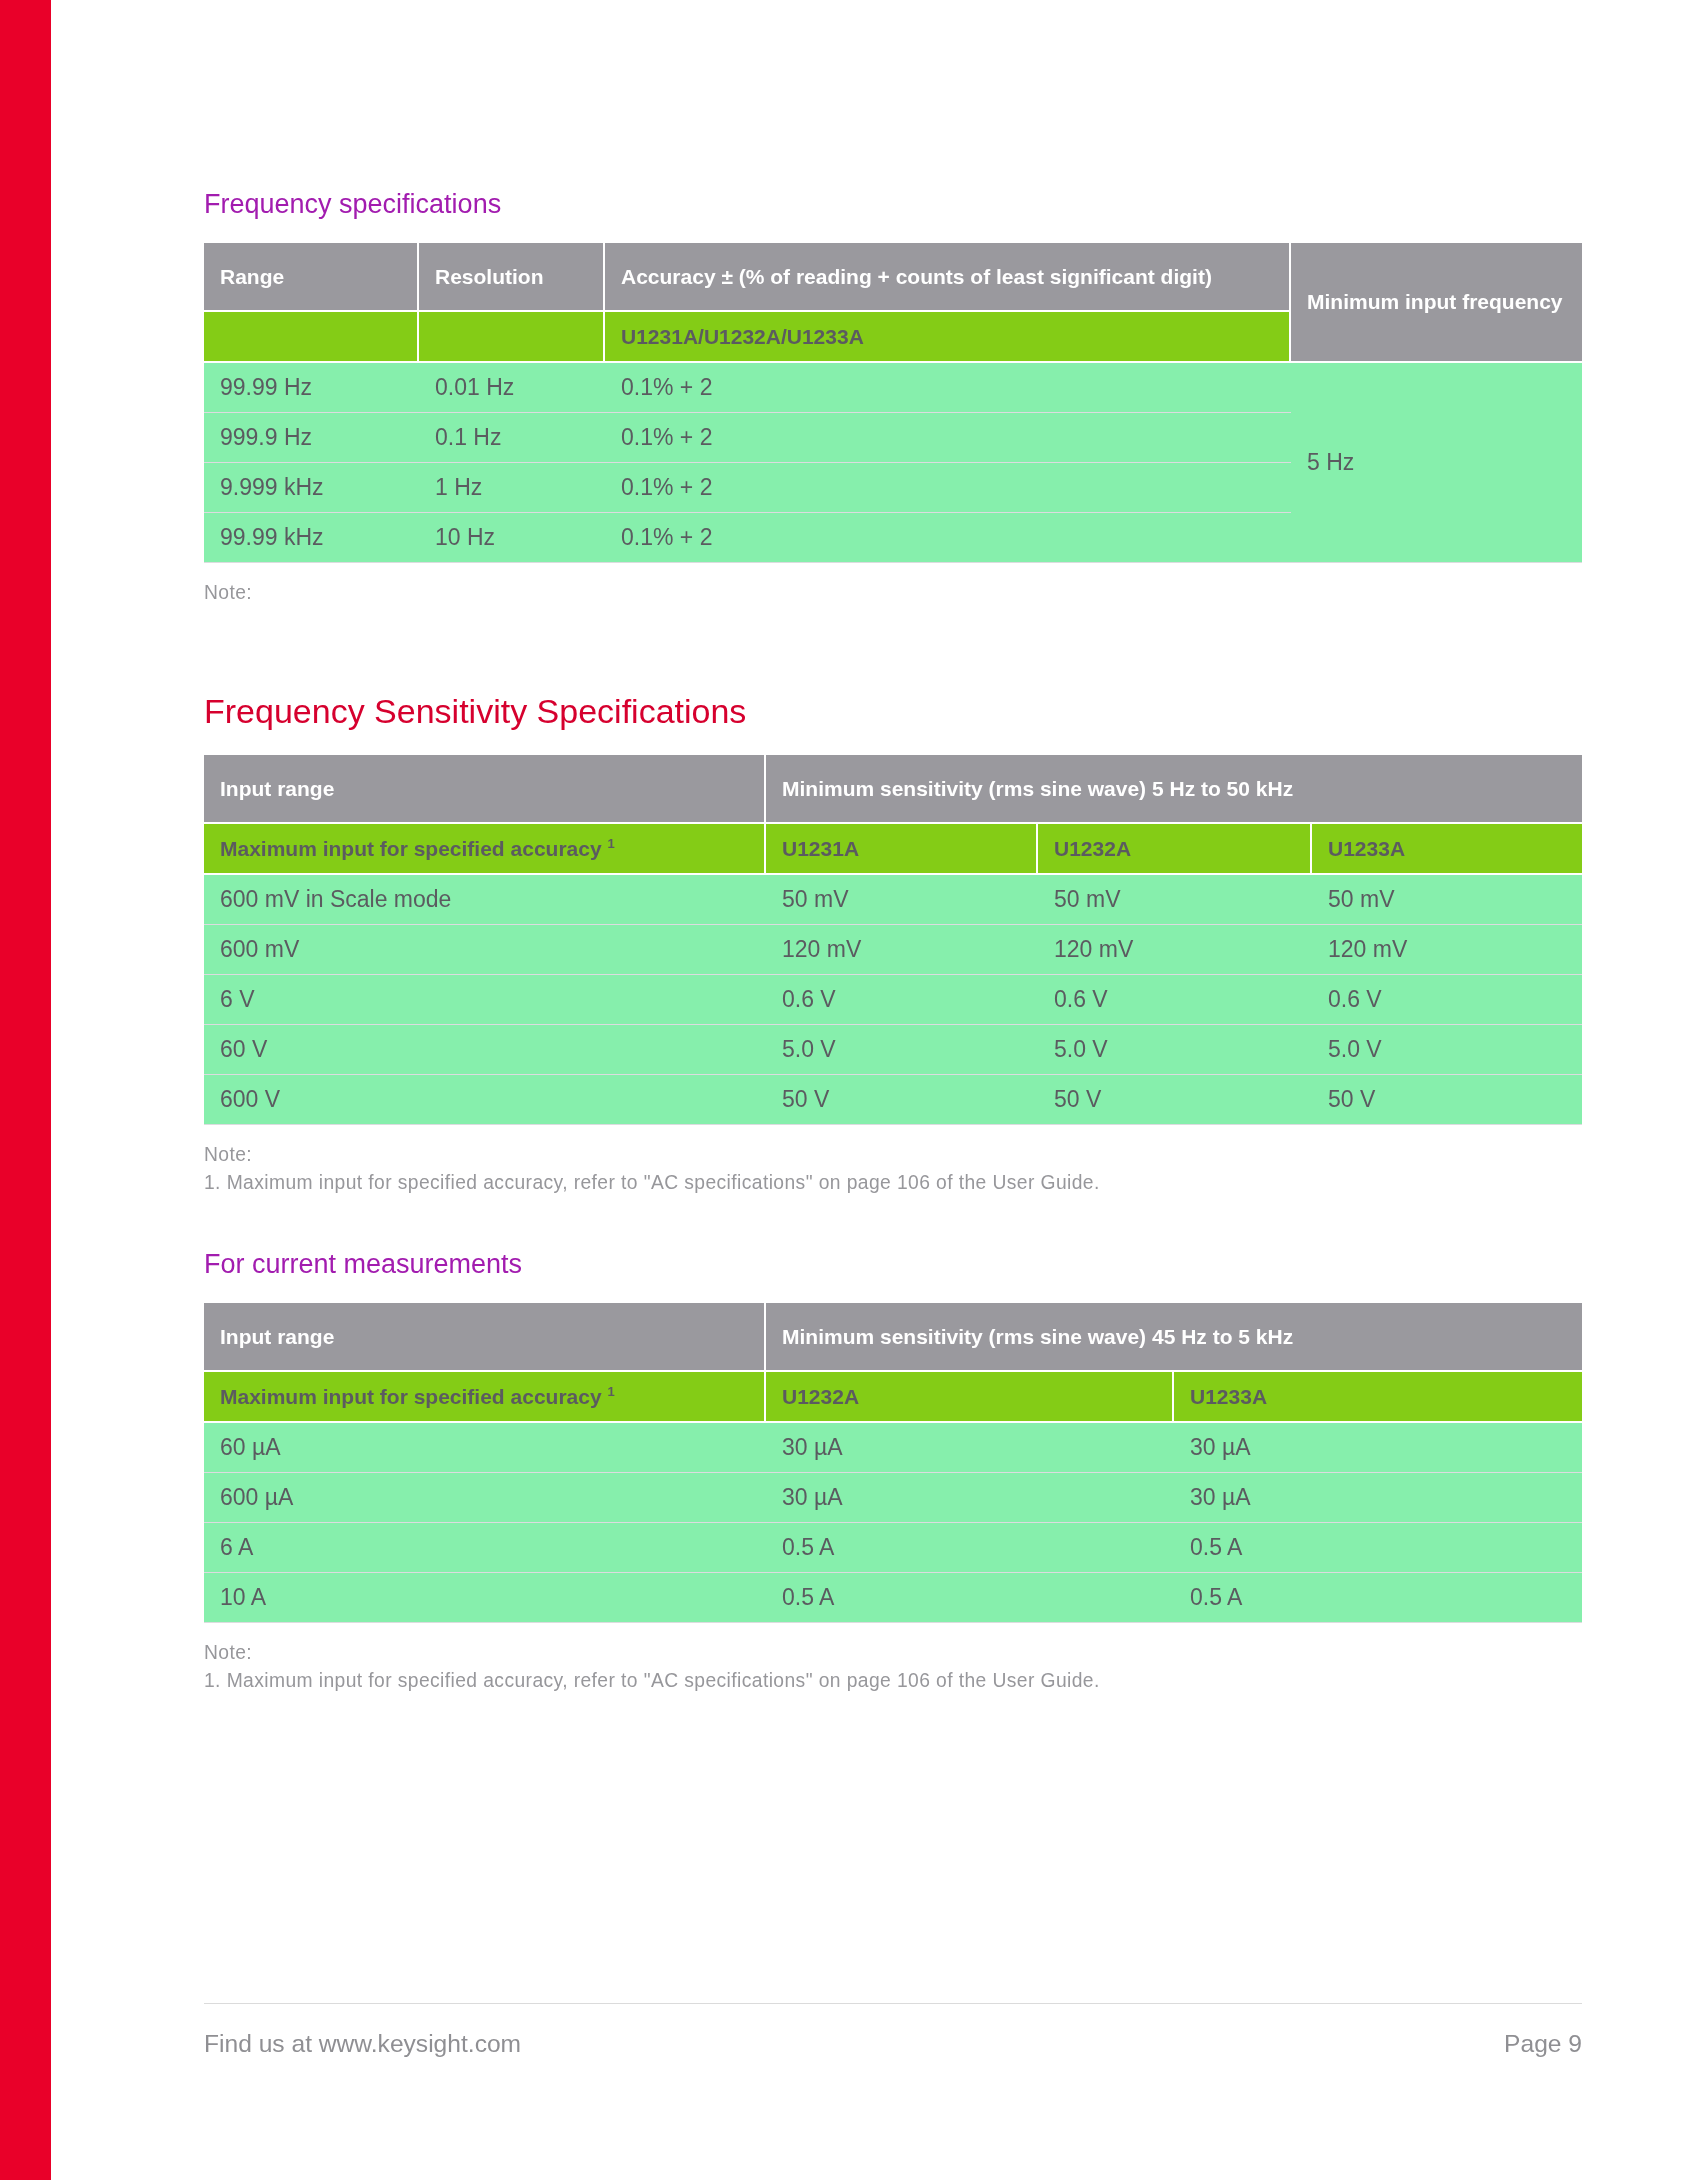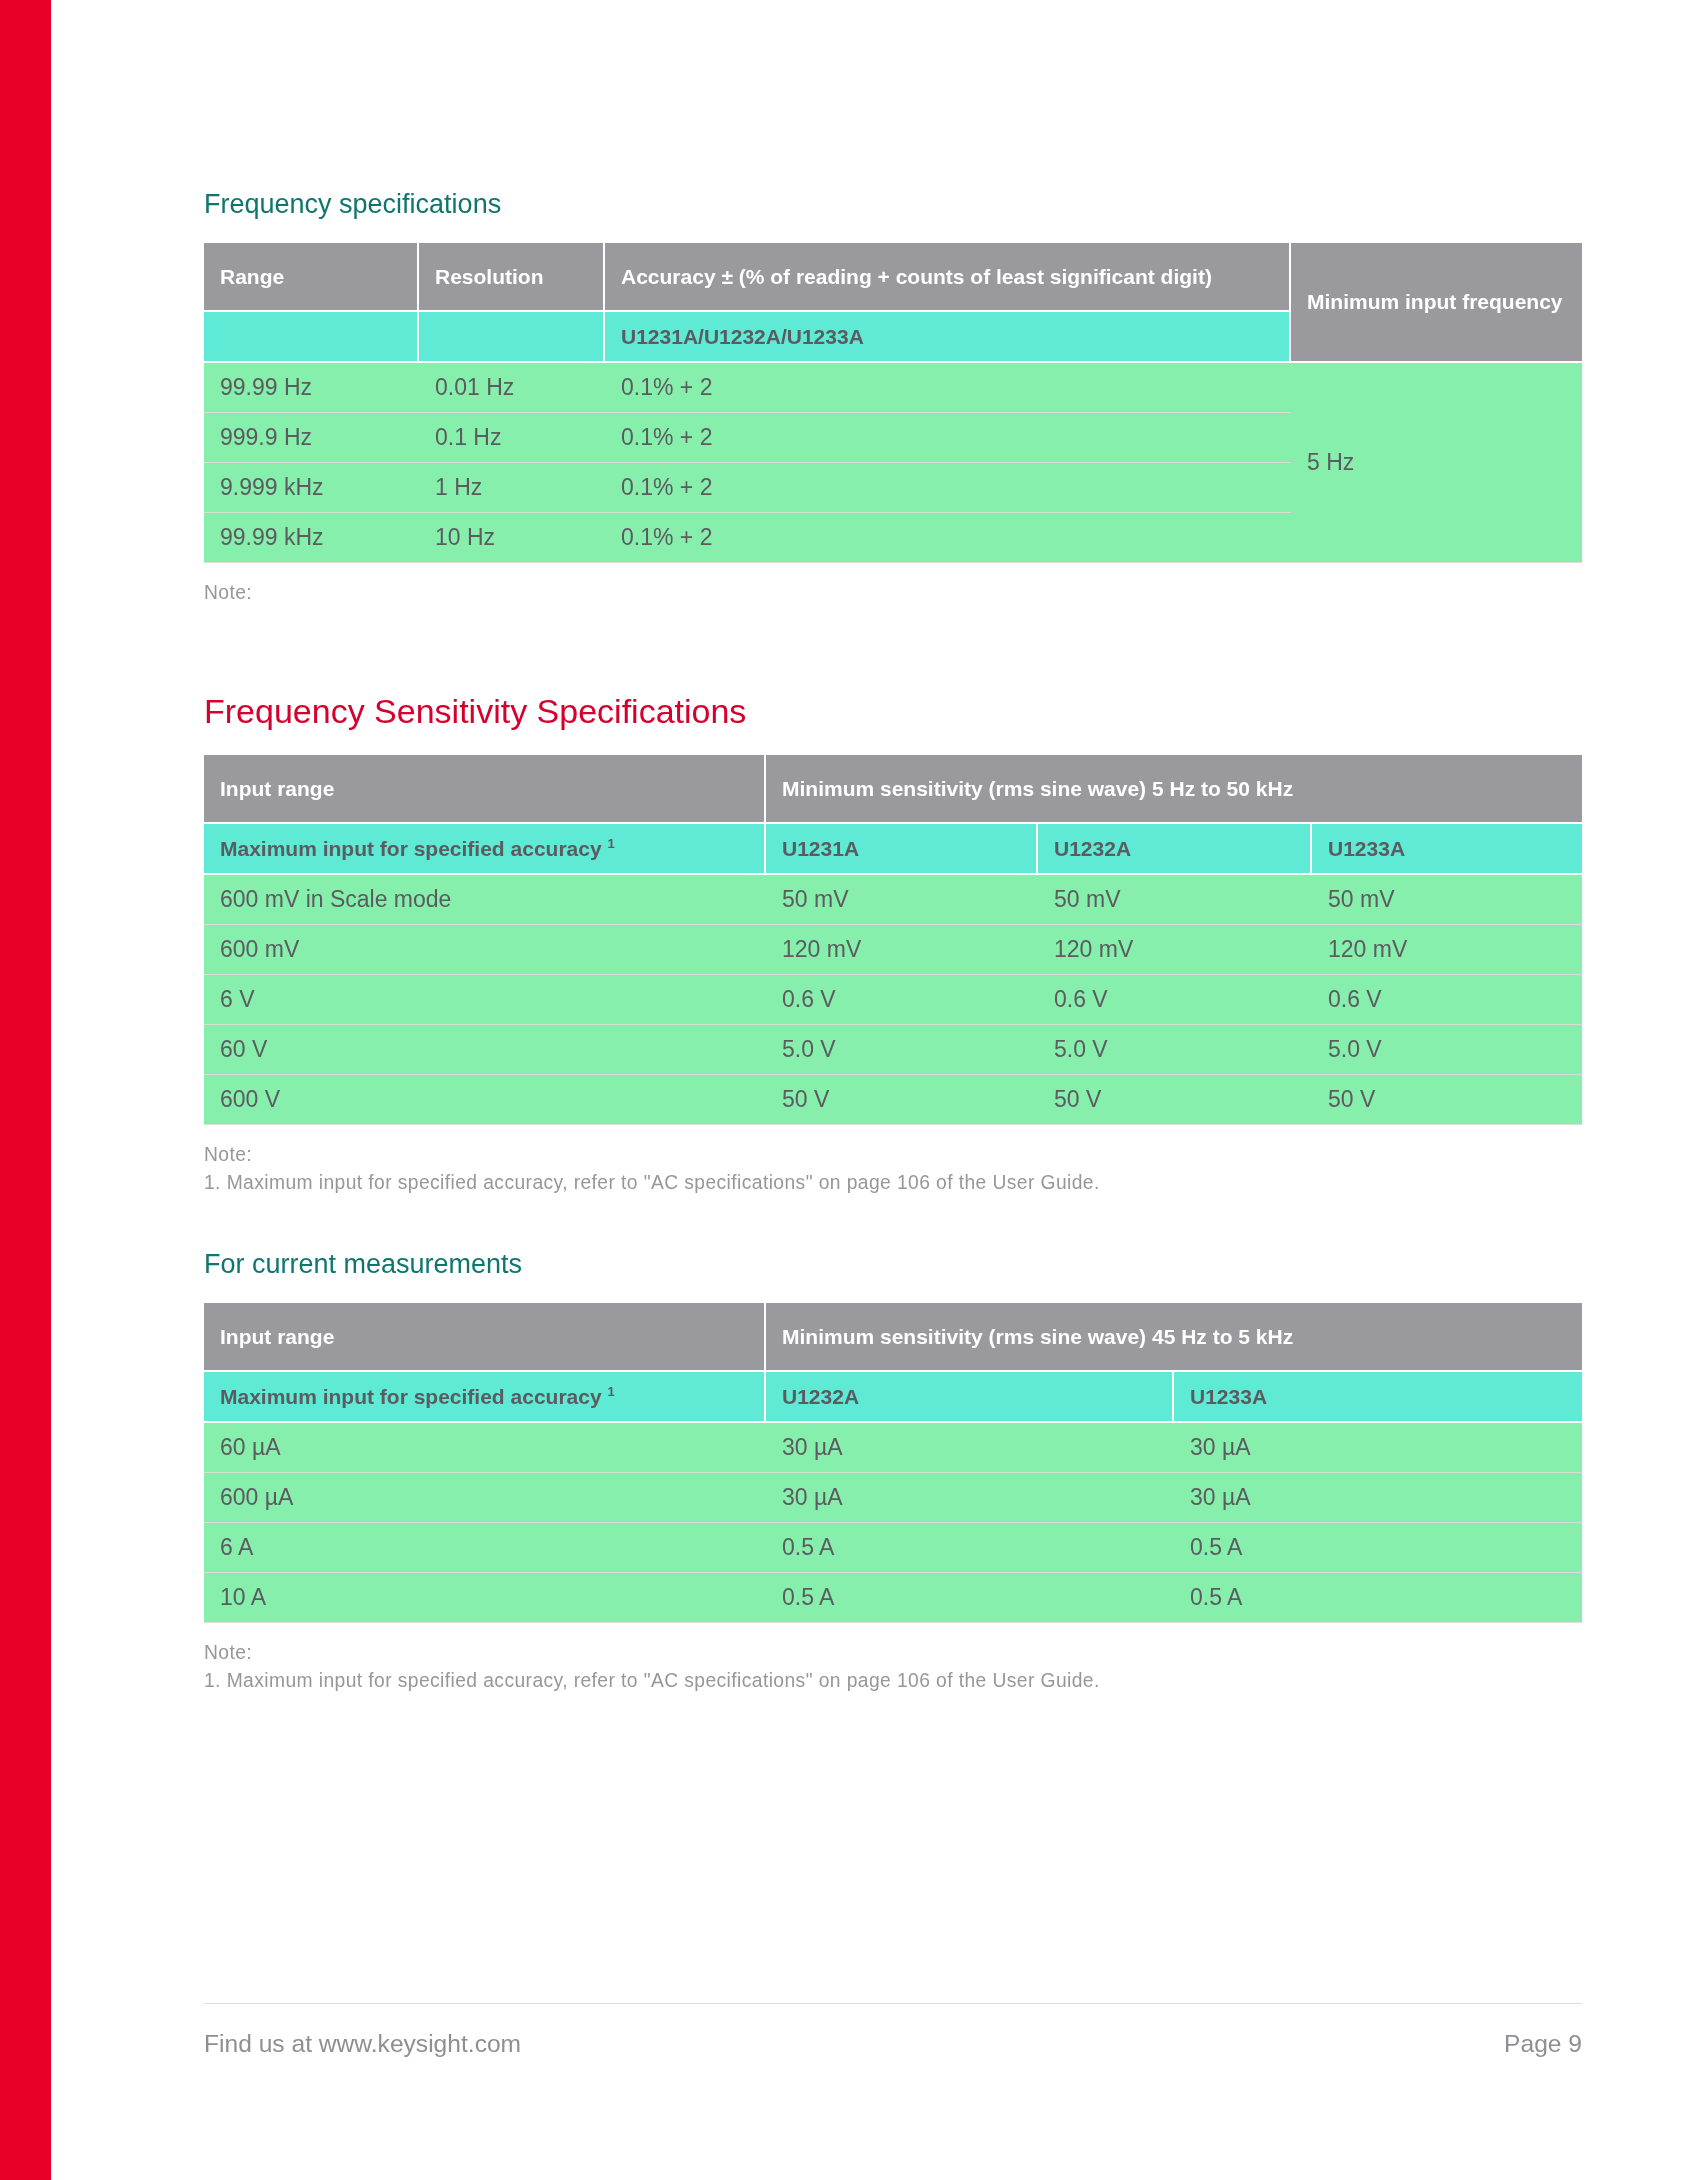--- a/index.html
+++ b/index.html
@@ -16,21 +16,21 @@
     left: 0; top: 0;
     width: 51px; height: 100%;
     background: #E90029;
   }
   .content {
     position: absolute;
     left: 204px; top: 0;
     width: 1378px;
   }
   .h-small {
-    color: #0f766e;
+    color: #a21caf;
     font-size: 27px;
     font-weight: 400;
     line-height: 1.2;
   }
   .title-freq { margin-top: 188px; }
   .h-large {
     color: #D6002E;
     font-size: 34px;
     font-weight: 400;
     line-height: 1.2;
@@ -56,21 +56,21 @@
     background: #9A999E;
     color: #ffffff;
     font-size: 21px;
     font-weight: 700;
     height: 67px;
     border-right: 2.6px solid #ffffff;
     border-bottom: 2.6px solid #ffffff;
   }
   .spec thead th.no-right { border-right: 0; }
   .spec thead tr.sub th {
-    background: #5eead4;
+    background: #84cc16;
     color: #5B5B60;
     height: 49px;
   }
   .spec thead tr.sub th sup {
     font-size: 13px;
     font-weight: 700;
   }
   .spec td {
     font-size: 23px;
     color: #5B5B60;

